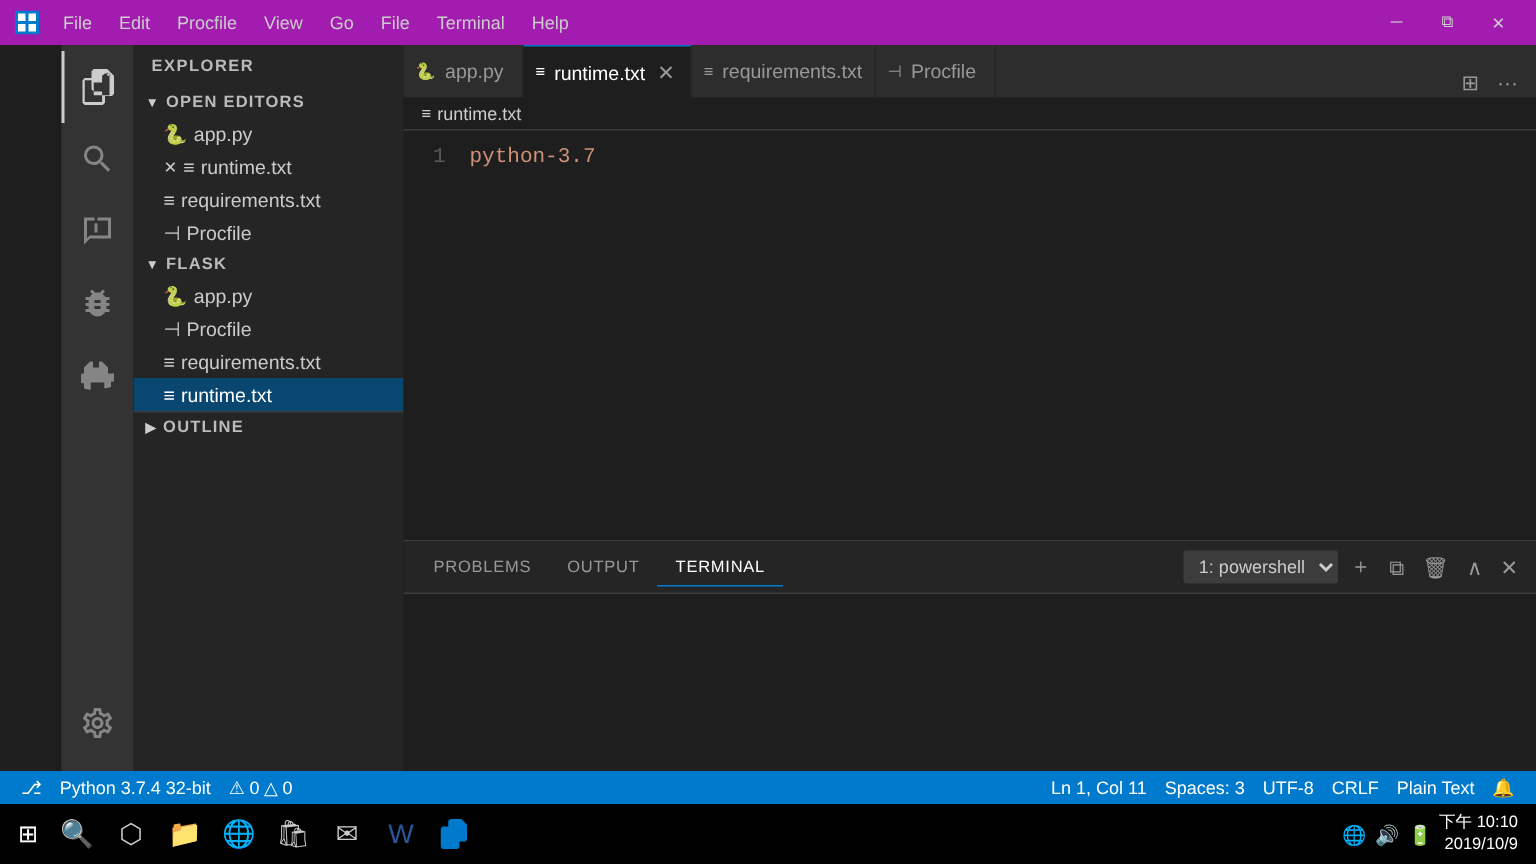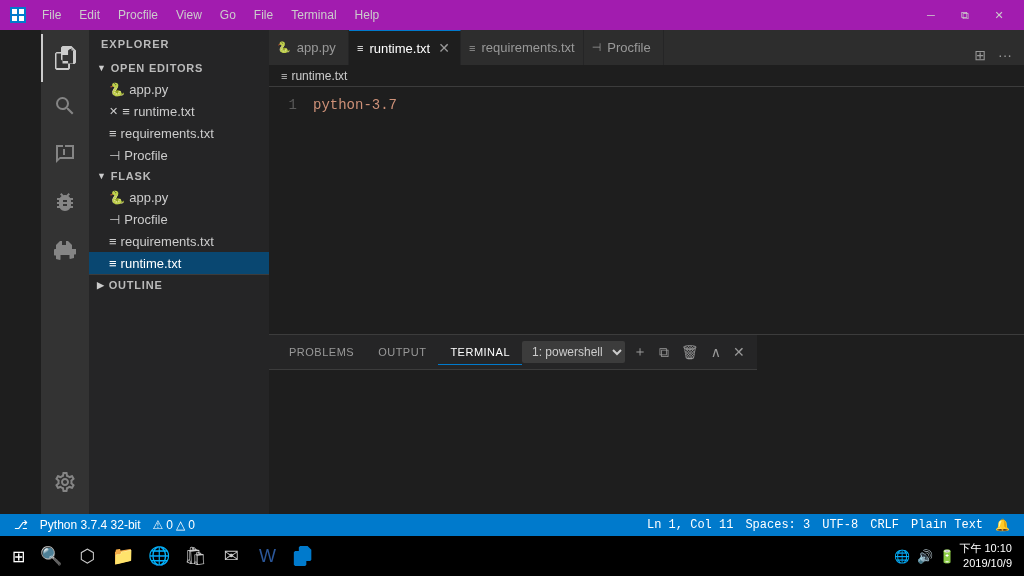--- a/index.html
+++ b/index.html
@@ -249,24 +249,24 @@
       text-align: right;
       color: #5a5a5a;
       padding-right: 16px;
       user-select: none;
       flex-shrink: 0;
     }
     .code-content { color: #ce9178; }
 
     
     #panel {
-      height: 180px;
+      height: 154px;
       background: #1e1e1e;
       display: flex;
-      flex-direction: row;
+      flex-direction: column;
       border-top: 1px solid #3c3c3c;
       flex-shrink: 0;
       gap: 38px;
     }
     #panel-tabs {
       height: 35px;
       background: #252526;
       display: flex;
       align-items: center;
       padding: 0 8px;
@@ -329,21 +329,20 @@
       padding: 0 6px;
       display: flex;
       align-items: center;
       gap: 3px;
       cursor: pointer;
       height: 100%;
     }
     .status-right {
       margin-left: auto;
       display: flex;
-      font-family: Liberation Mono, monospace;
     }
 
     
     #taskbar {
       height: 40px;
       background: #000000;
       display: flex;
       align-items: center;
       padding: 0 4px;
       flex-shrink: 0;

